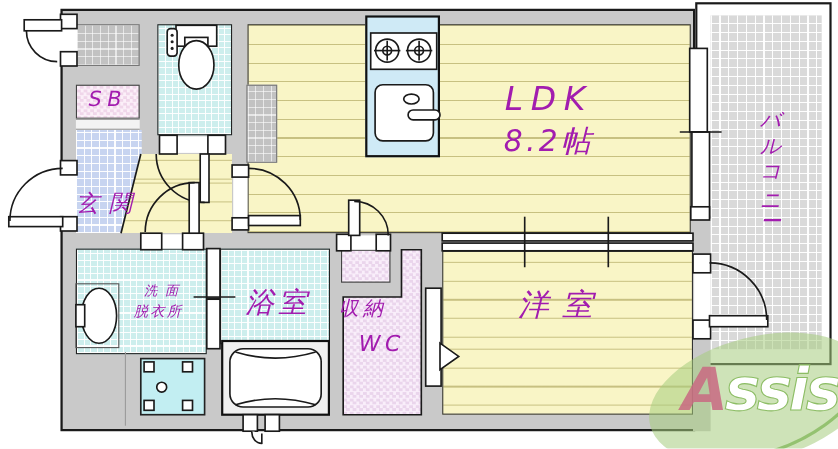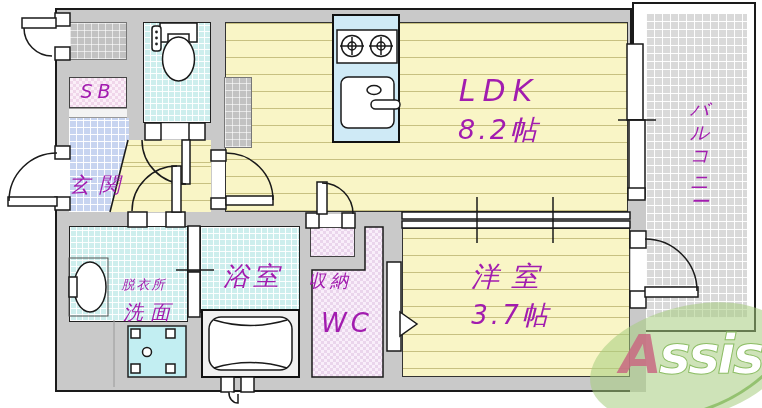--- a/index.html
+++ b/index.html
@@ -200,29 +200,28 @@
       <rect x="166" y="329" width="9" height="9" class="wh" stroke-width="1"></rect>
       <rect x="131" y="364" width="9" height="9" class="wh" stroke-width="1"></rect>
       <rect x="166" y="364" width="9" height="9" class="wh" stroke-width="1"></rect>
       <circle cx="147" cy="352" r="4.5" class="wh" stroke-width="1"></circle>
     </g>
   </svg>
 
   <div class="lbl" style="left:499px;top:91px;font-size:30px;letter-spacing:7px;">LDK</div>
   <div class="lbl" style="left:499px;top:129px;font-size:27px;letter-spacing:3px;">8.2帖</div>
   <div class="lbl" style="left:511px;top:277px;font-size:28px;letter-spacing:12px;text-align:right;">洋室</div>
-  <div class="lbl" style="left:511px;top:315px;font-size:26px;letter-spacing:3px;">3.7帖</div>
   <div class="lbl vert" style="left:700px;top:88px;font-size:19px;letter-spacing:4px;">バルコニー</div>
   <div class="lbl" style="left:99px;top:167px;font-size:21px;letter-spacing:9px;margin-top:18px;">玄関</div>
   <div class="lbl" style="left:98px;top:91px;font-size:19px;letter-spacing:5px;">SB</div>
-  <div class="lbl" style="left:150px;top:264px;font-size:20px;letter-spacing:7px;margin-top:48px;">洗面</div>
+  <div class="lbl" style="left:150px;top:264px;font-size:12px;letter-spacing:7px;">洗面</div>
   <div class="lbl" style="left:144px;top:284px;font-size:13px;letter-spacing:2px;">脱衣所</div>
   <div class="lbl" style="left:253px;top:276px;font-size:26px;letter-spacing:4px;">浴室</div>
   <div class="lbl" style="left:330px;top:244px;font-size:18px;letter-spacing:4px;margin-top:37px;">収納</div>
-  <div class="lbl" style="left:347px;top:323px;font-size:26px;letter-spacing:4px;">WC</div>
+  <div class="lbl" style="left:347px;top:312px;font-size:20px;letter-spacing:4px;">WC</div>
 
   <svg width="762" height="408">
     <g>
       <ellipse cx="690" cy="362" rx="102" ry="56" transform="rotate(-14 690 362)" fill="#a5cc7e" opacity="0.55"></ellipse>
       <path d="M584,412 C650,432 748,416 792,340" stroke="#86b95e" stroke-width="3" fill="none" opacity="0.8"></path>
       <text x="620" y="373" font-size="54" font-style="italic" font-weight="bold" font-family="DejaVu Sans, sans-serif" letter-spacing="-3"><tspan fill="#c96a82" opacity="0.85">A</tspan><tspan fill="#ffffff" stroke="#8cbd64" stroke-width="1">ssist</tspan></text>
     </g>
   </svg>
 
 </div>

